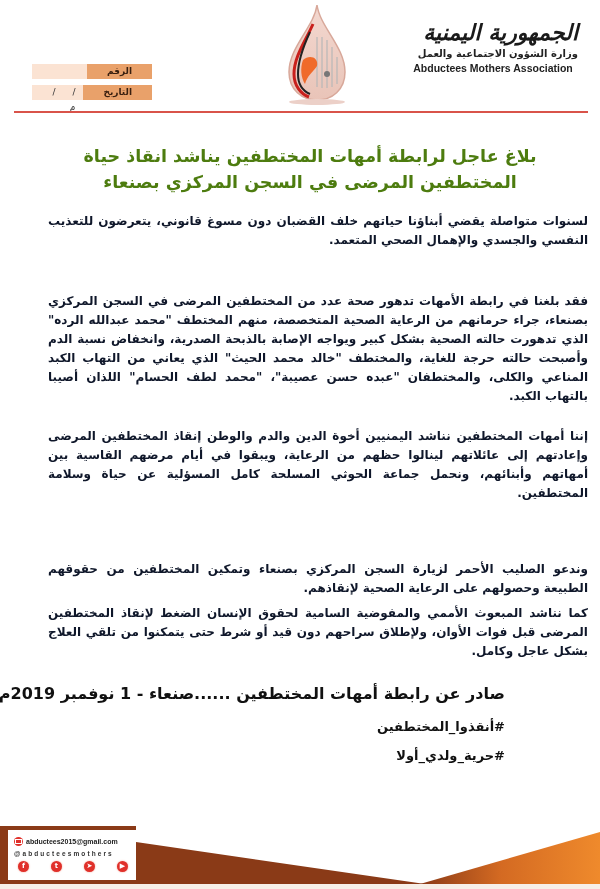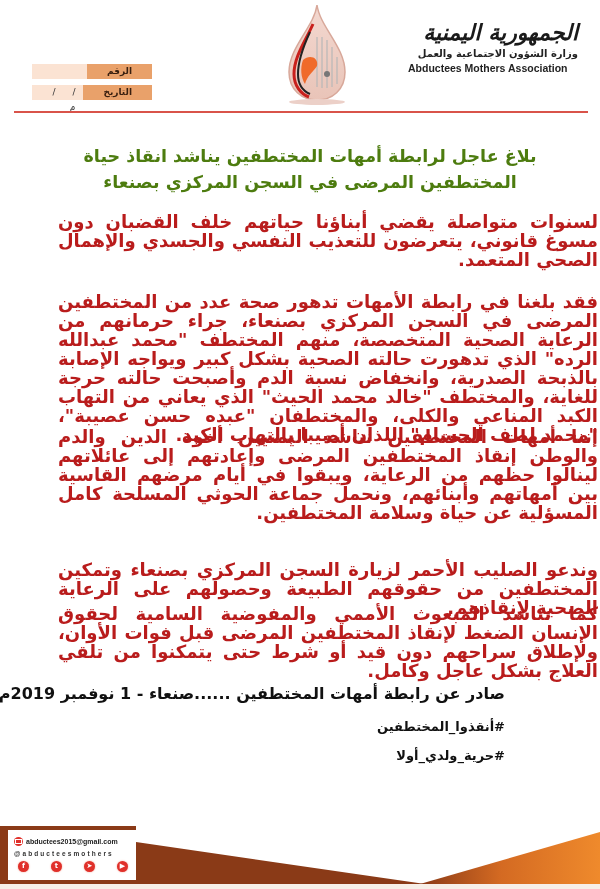--- a/index.html
+++ b/index.html
@@ -5,36 +5,36 @@
   * { box-sizing: border-box; margin: 0; padding: 0; }
   html, body { width: 600px; height: 889px; background: #ffffff; overflow: hidden; }
   body { position: relative; font-family: "DejaVu Sans", sans-serif; color: #111; }
 
   
   .header { position: absolute; left: 0; top: 0; width: 600px; height: 115px; }
   .ministry-block { position: absolute; right: 22px; top: 18px; width: 170px; direction: rtl; text-align: right; }
   .republic { font-family: "DejaVu Serif", serif; font-size: 22px; font-weight: bold; font-style: italic; color: #1a1a1a; line-height: 28px; }
   .ministry { font-size: 10px; font-weight: bold; line-height: 16px; color: #222; }
   .assoc-ar { font-size: 11px; font-weight: bold; line-height: 16px; color: #222; letter-spacing: 0.5px; }
-  .assoc-en { font-family: "Liberation Sans", sans-serif; font-size: 10.5px; font-weight: bold; line-height: 13px; color: #222; direction: ltr; text-align: left; }
+  .assoc-en { font-family: "Liberation Sans", sans-serif; font-size: 10.5px; font-weight: bold; line-height: 13px; color: #222; direction: ltr; text-align: center; }
 
   .logo { position: absolute; left: 267px; top: 2px; width: 100px; height: 106px; }
 
   .ref-block { position: absolute; left: 32px; top: 64px; width: 120px; direction: rtl; }
   .ref-row { display: flex; height: 15px; margin-bottom: 6px; }
   .ref-label { background: #e9a16a; font-size: 9px; font-weight: bold; color: #3a2010; padding: 0 20px; line-height: 15px; min-width: 32px; text-align: center; }
   .ref-value { flex: 1; background: #fbe3d3; font-size: 9px; line-height: 15px; color: #333; padding: 0 8px; direction: rtl; word-spacing: 14px; }
 
   .header-rule { position: absolute; left: 14px; top: 111px; width: 574px; height: 2px; background: #d9534a; }
 
   
   .title { position: absolute; left: 40px; top: 143px; width: 540px; direction: rtl; text-align: center; color: #4d7c0f; font-size: 17.5px; font-weight: bold; line-height: 26px; }
 
   
-  .body-text { position: absolute; left: 58px; width: 540px; direction: rtl; text-align: justify; text-align-last: right; font-size: 18px; font-weight: bold; line-height: 19px; color: #b91c1c; }
+  .body-text { position: absolute; left: 48px; width: 540px; direction: rtl; text-align: justify; text-align-last: right; font-size: 12px; font-weight: bold; line-height: 19px; color: #0f172a; }
   .p1 { top: 212px; }
   .p2 { top: 292px; }
   .p3 { top: 427px; }
   .p4 { top: 520px; margin-top: 40px; }
   .p5 { top: 604px; }
 
   .signature { position: absolute; right: 95px; top: 684px; direction: rtl; font-size: 16px; font-weight: bold; line-height: 20px; color: #111; white-space: nowrap; }
   .hashtag { position: absolute; right: 95px; direction: rtl; font-size: 13px; font-weight: bold; line-height: 20px; color: #111; }
   .hashtag.h1 { top: 717px; }
   .hashtag.h2 { top: 746px; }

